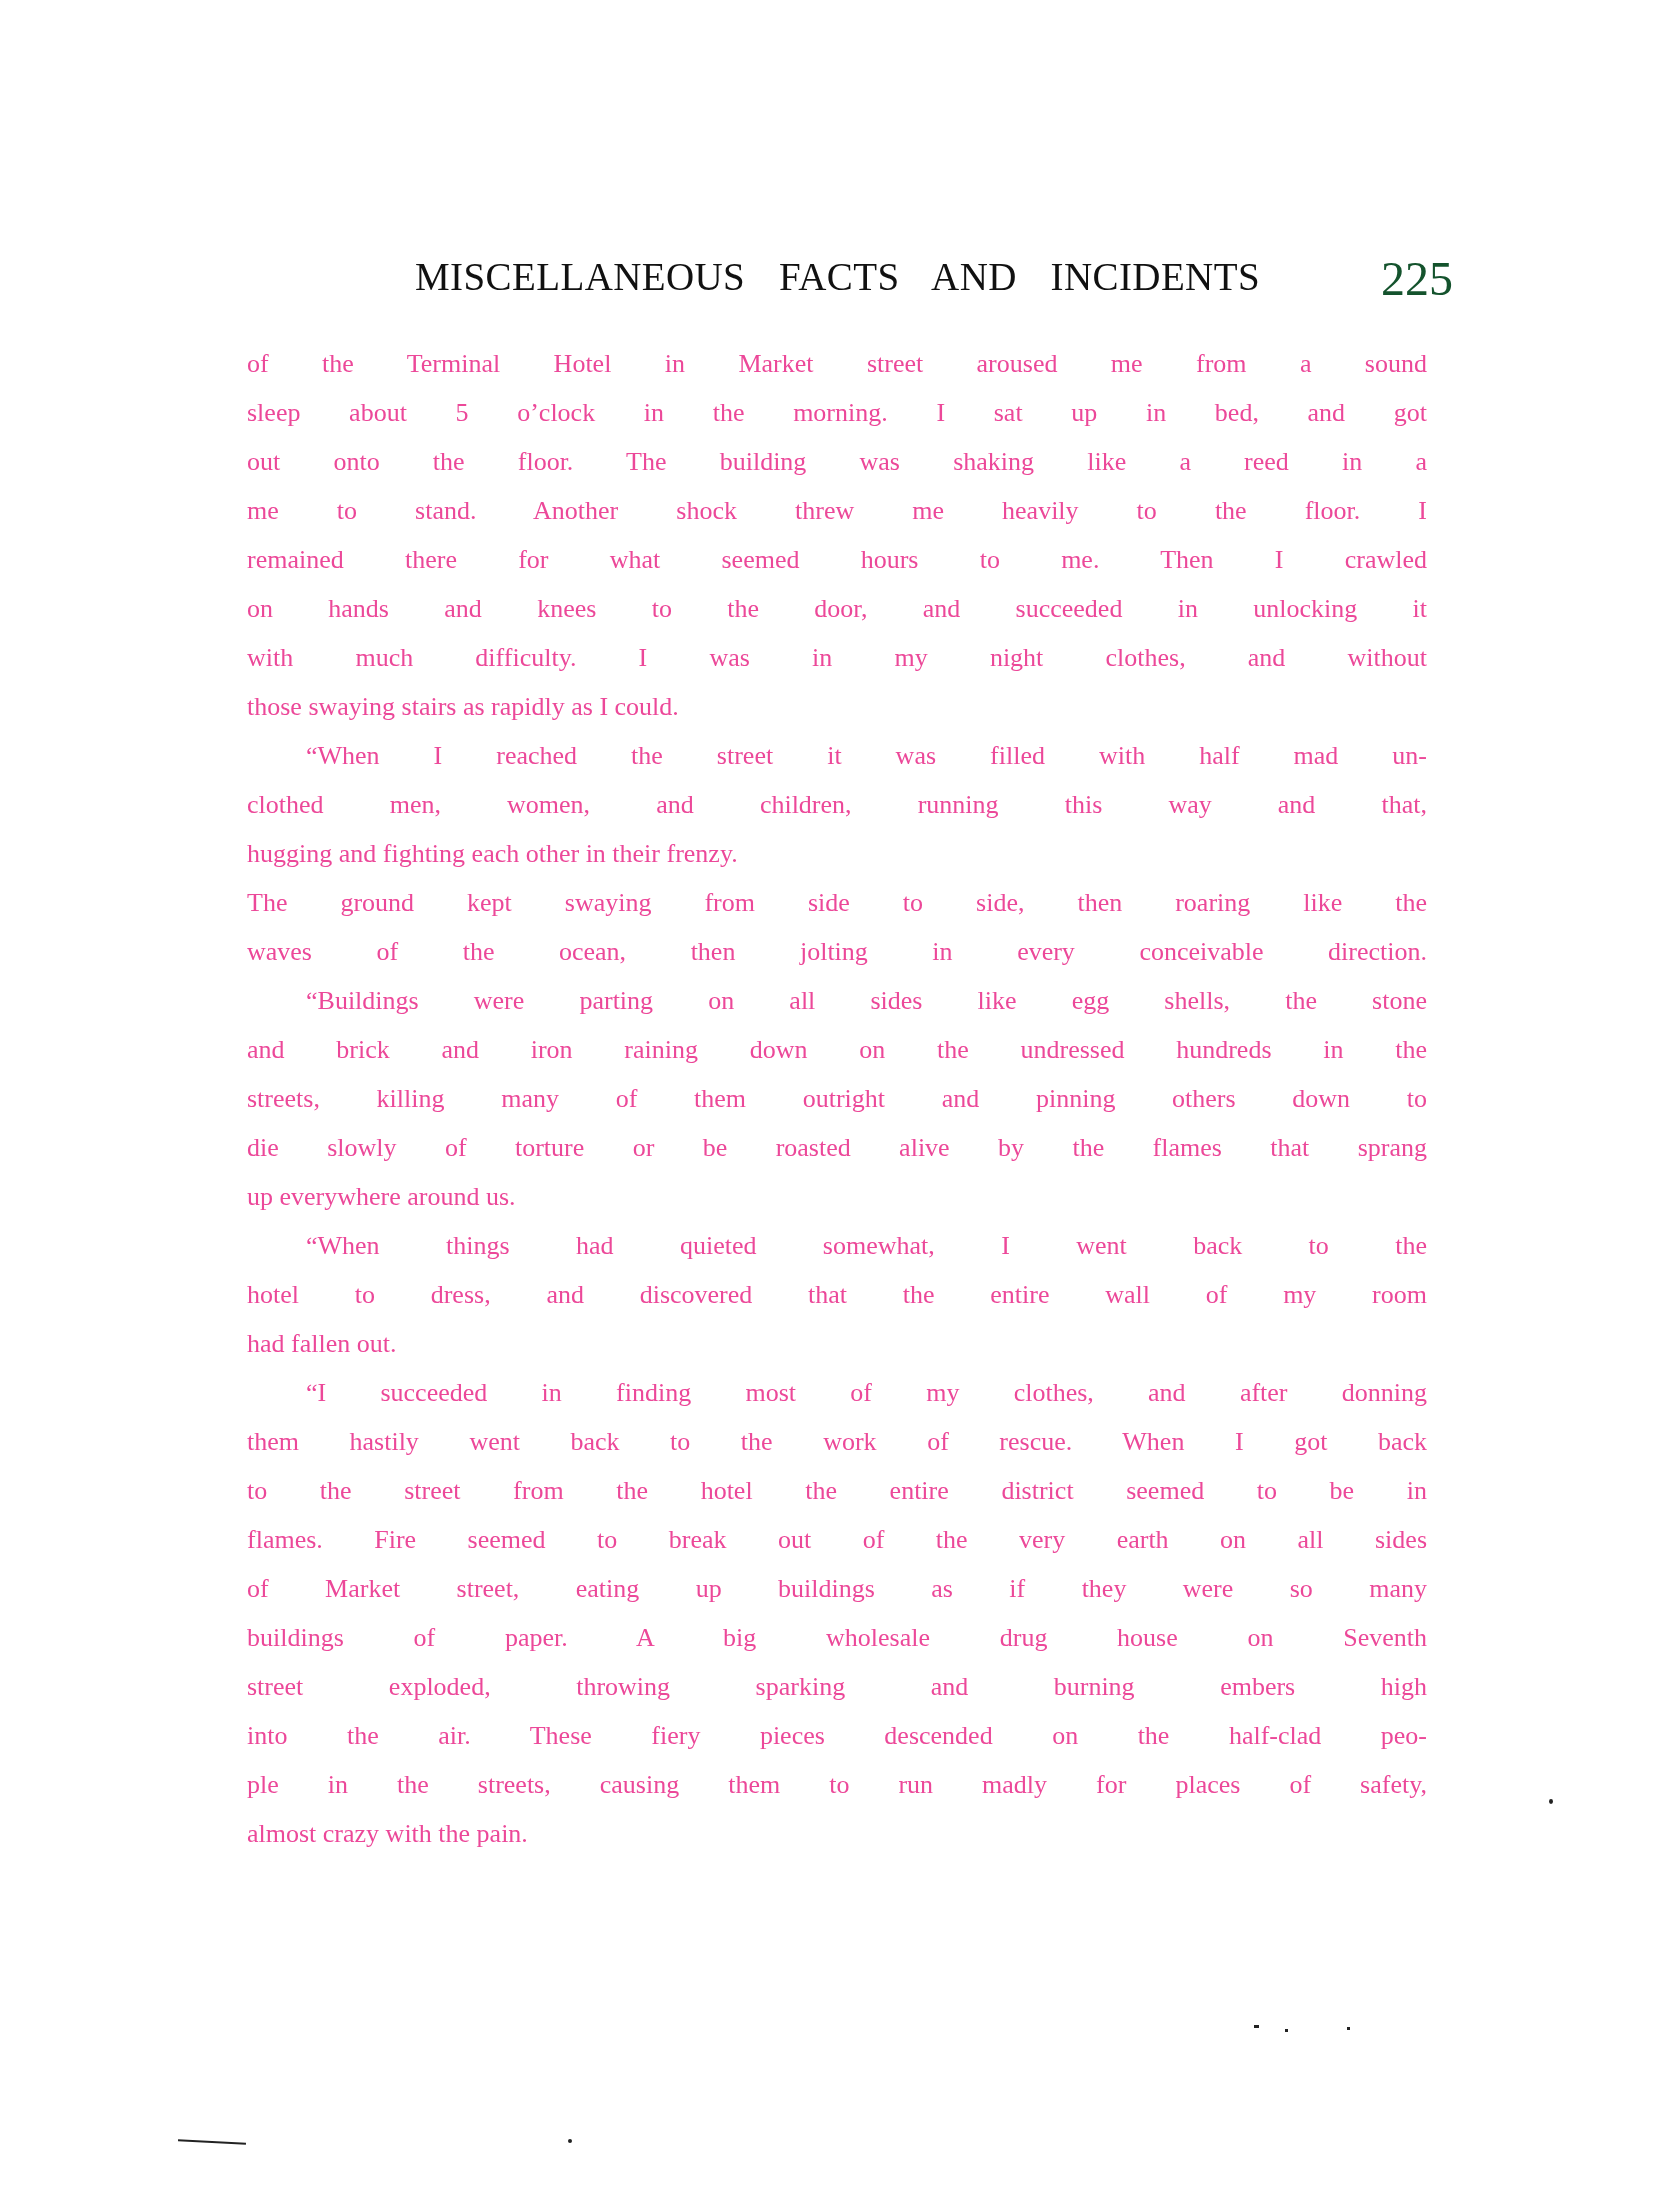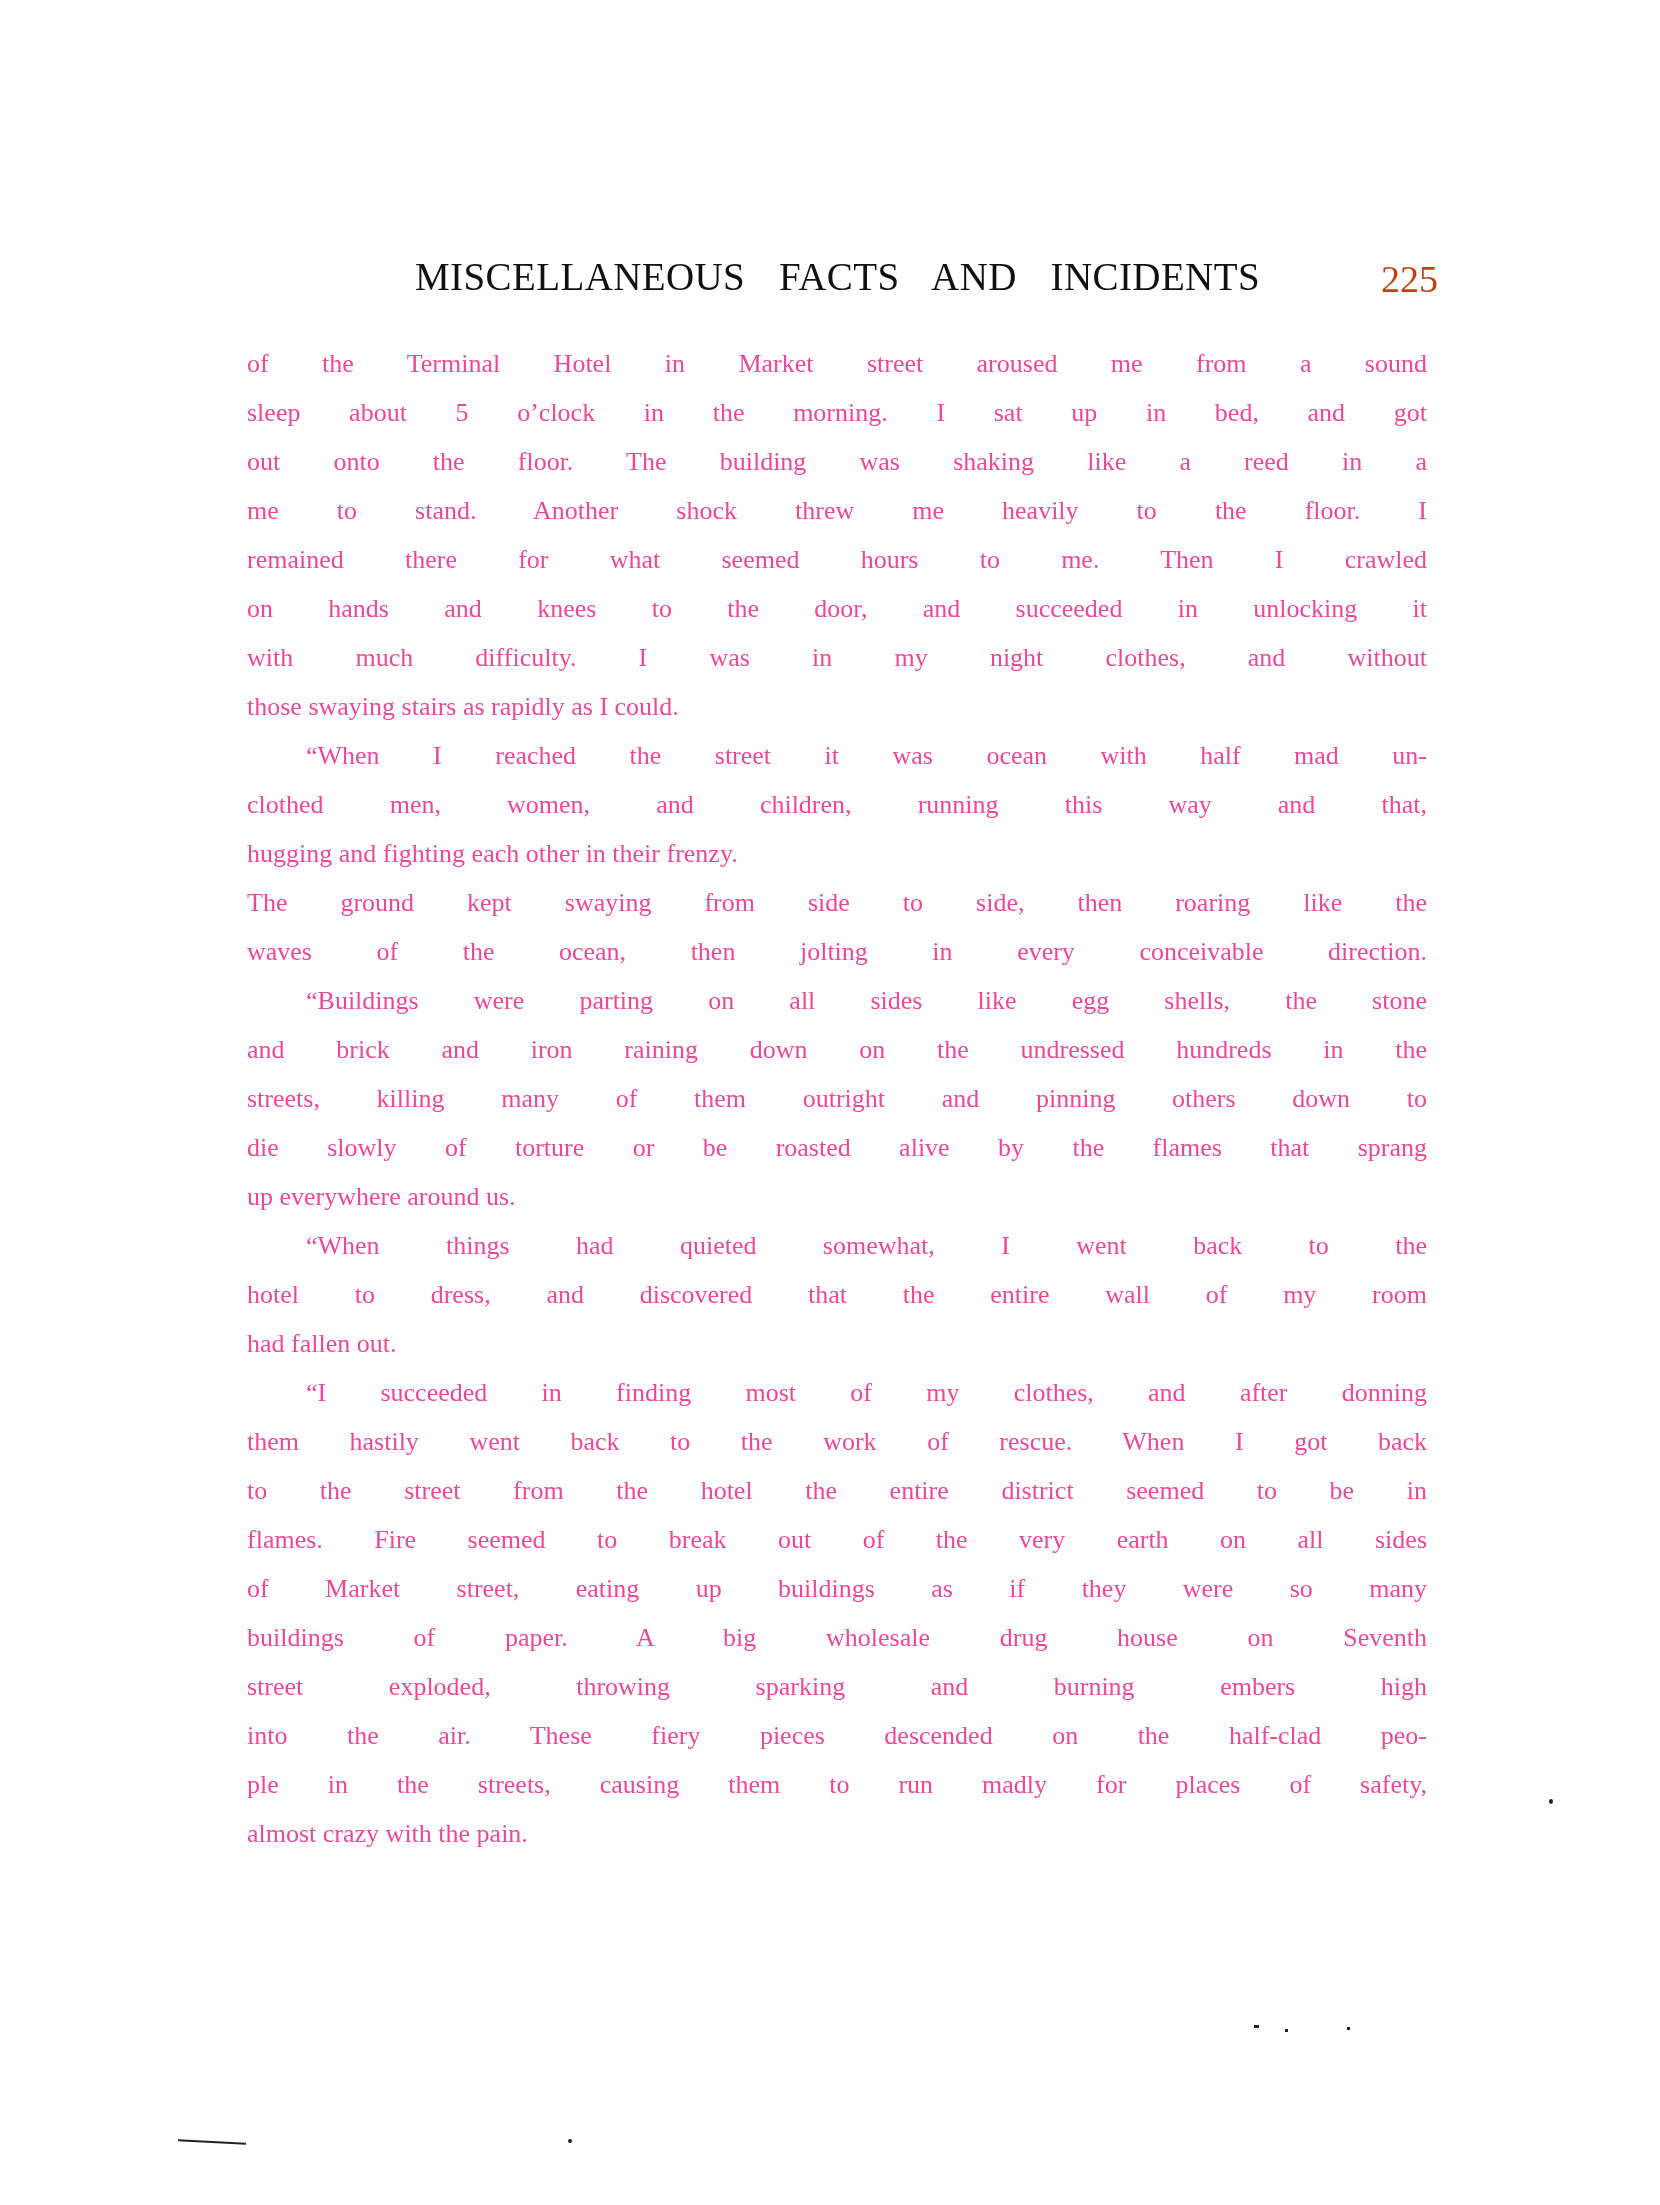--- a/index.html
+++ b/index.html
@@ -8,21 +8,21 @@
   .running-head {
     position: absolute; left: 407px; top: 246px; width: 845px;
     font-family: "Liberation Serif", "DejaVu Serif", serif;
     font-size: 39px; line-height: 42px; color: #111;
     text-align: justify; text-align-last: justify; letter-spacing: 0.4px;
     white-space: nowrap;
   }
   .page-number {
     position: absolute; left: 1373px; top: 248px;
     font-family: "Liberation Serif", "DejaVu Serif", serif;
-    font-size: 38px; line-height: 42px; color: #c2410c; text-align: center;
+    font-size: 48px; line-height: 42px; color: #14532d; text-align: center;
   }
   .body-text {
     position: absolute; left: 239px; top: 329px; width: 1180px;
     font-family: "Liberation Serif", "DejaVu Serif", serif;
     font-size: 26px; color: #ec4899;
   }
   .line {
     display: block; height: 49px; line-height: 49px;
     text-align: justify; text-align-last: justify; white-space: nowrap;
     overflow: visible;
@@ -45,21 +45,21 @@
       <span class="line">sleep about 5 o’clock in the morning.  I sat up in bed, and got</span>
       <span class="line">out onto the floor.  The building was shaking like a reed in a</span>
       <span class="line">me to stand.  Another shock threw me heavily to the floor.  I</span>
       <span class="line">remained there for what seemed hours to me.  Then I crawled</span>
       <span class="line">on hands and knees to the door, and succeeded in unlocking it</span>
       <span class="line">with much difficulty.  I was in my night clothes, and without</span>
       <span class="line last">those swaying stairs as rapidly as I could.</span>
     </div>
 
     <div>
-      <span class="line indent">“When I reached the street it was ocean with half mad un-</span>
+      <span class="line indent">“When I reached the street it was filled with half mad un-</span>
       <span class="line">clothed men, women, and children, running this way and that,</span>
       <span class="line last">hugging and fighting each other in their frenzy.</span>
     </div>
 
     <div>
       <span class="line">The ground kept swaying from side to side, then roaring like the</span>
       <span class="line">waves of the ocean, then jolting in every conceivable direction.</span>
     </div>
 
     <div>

